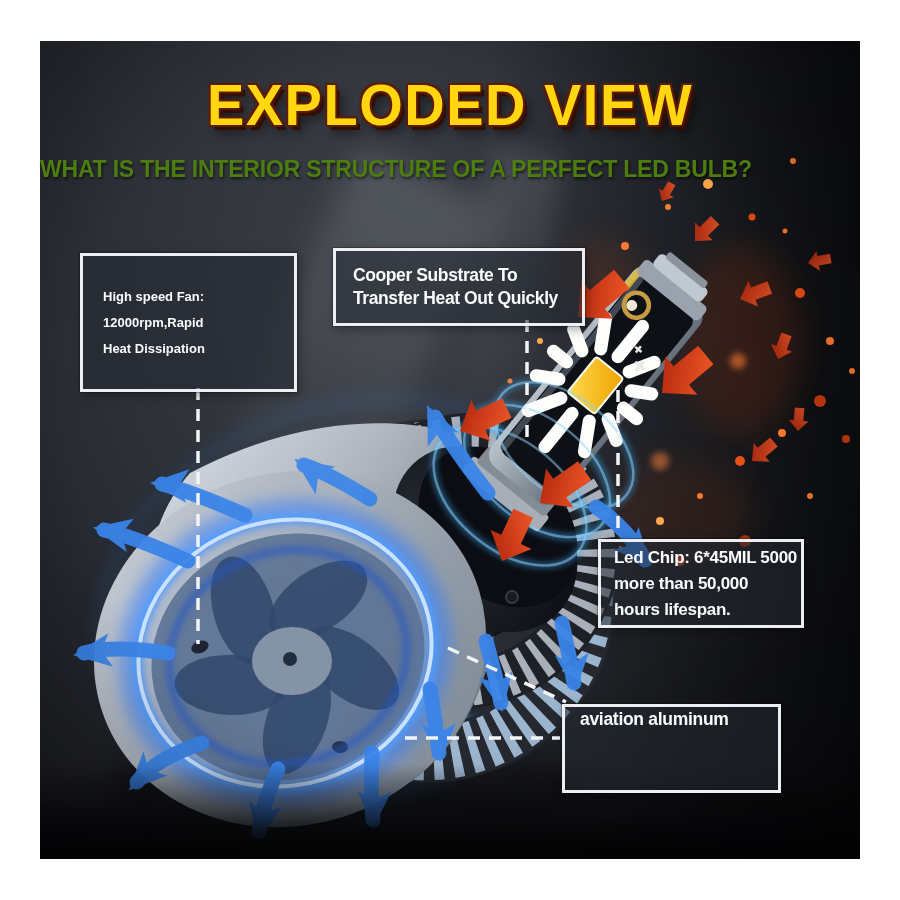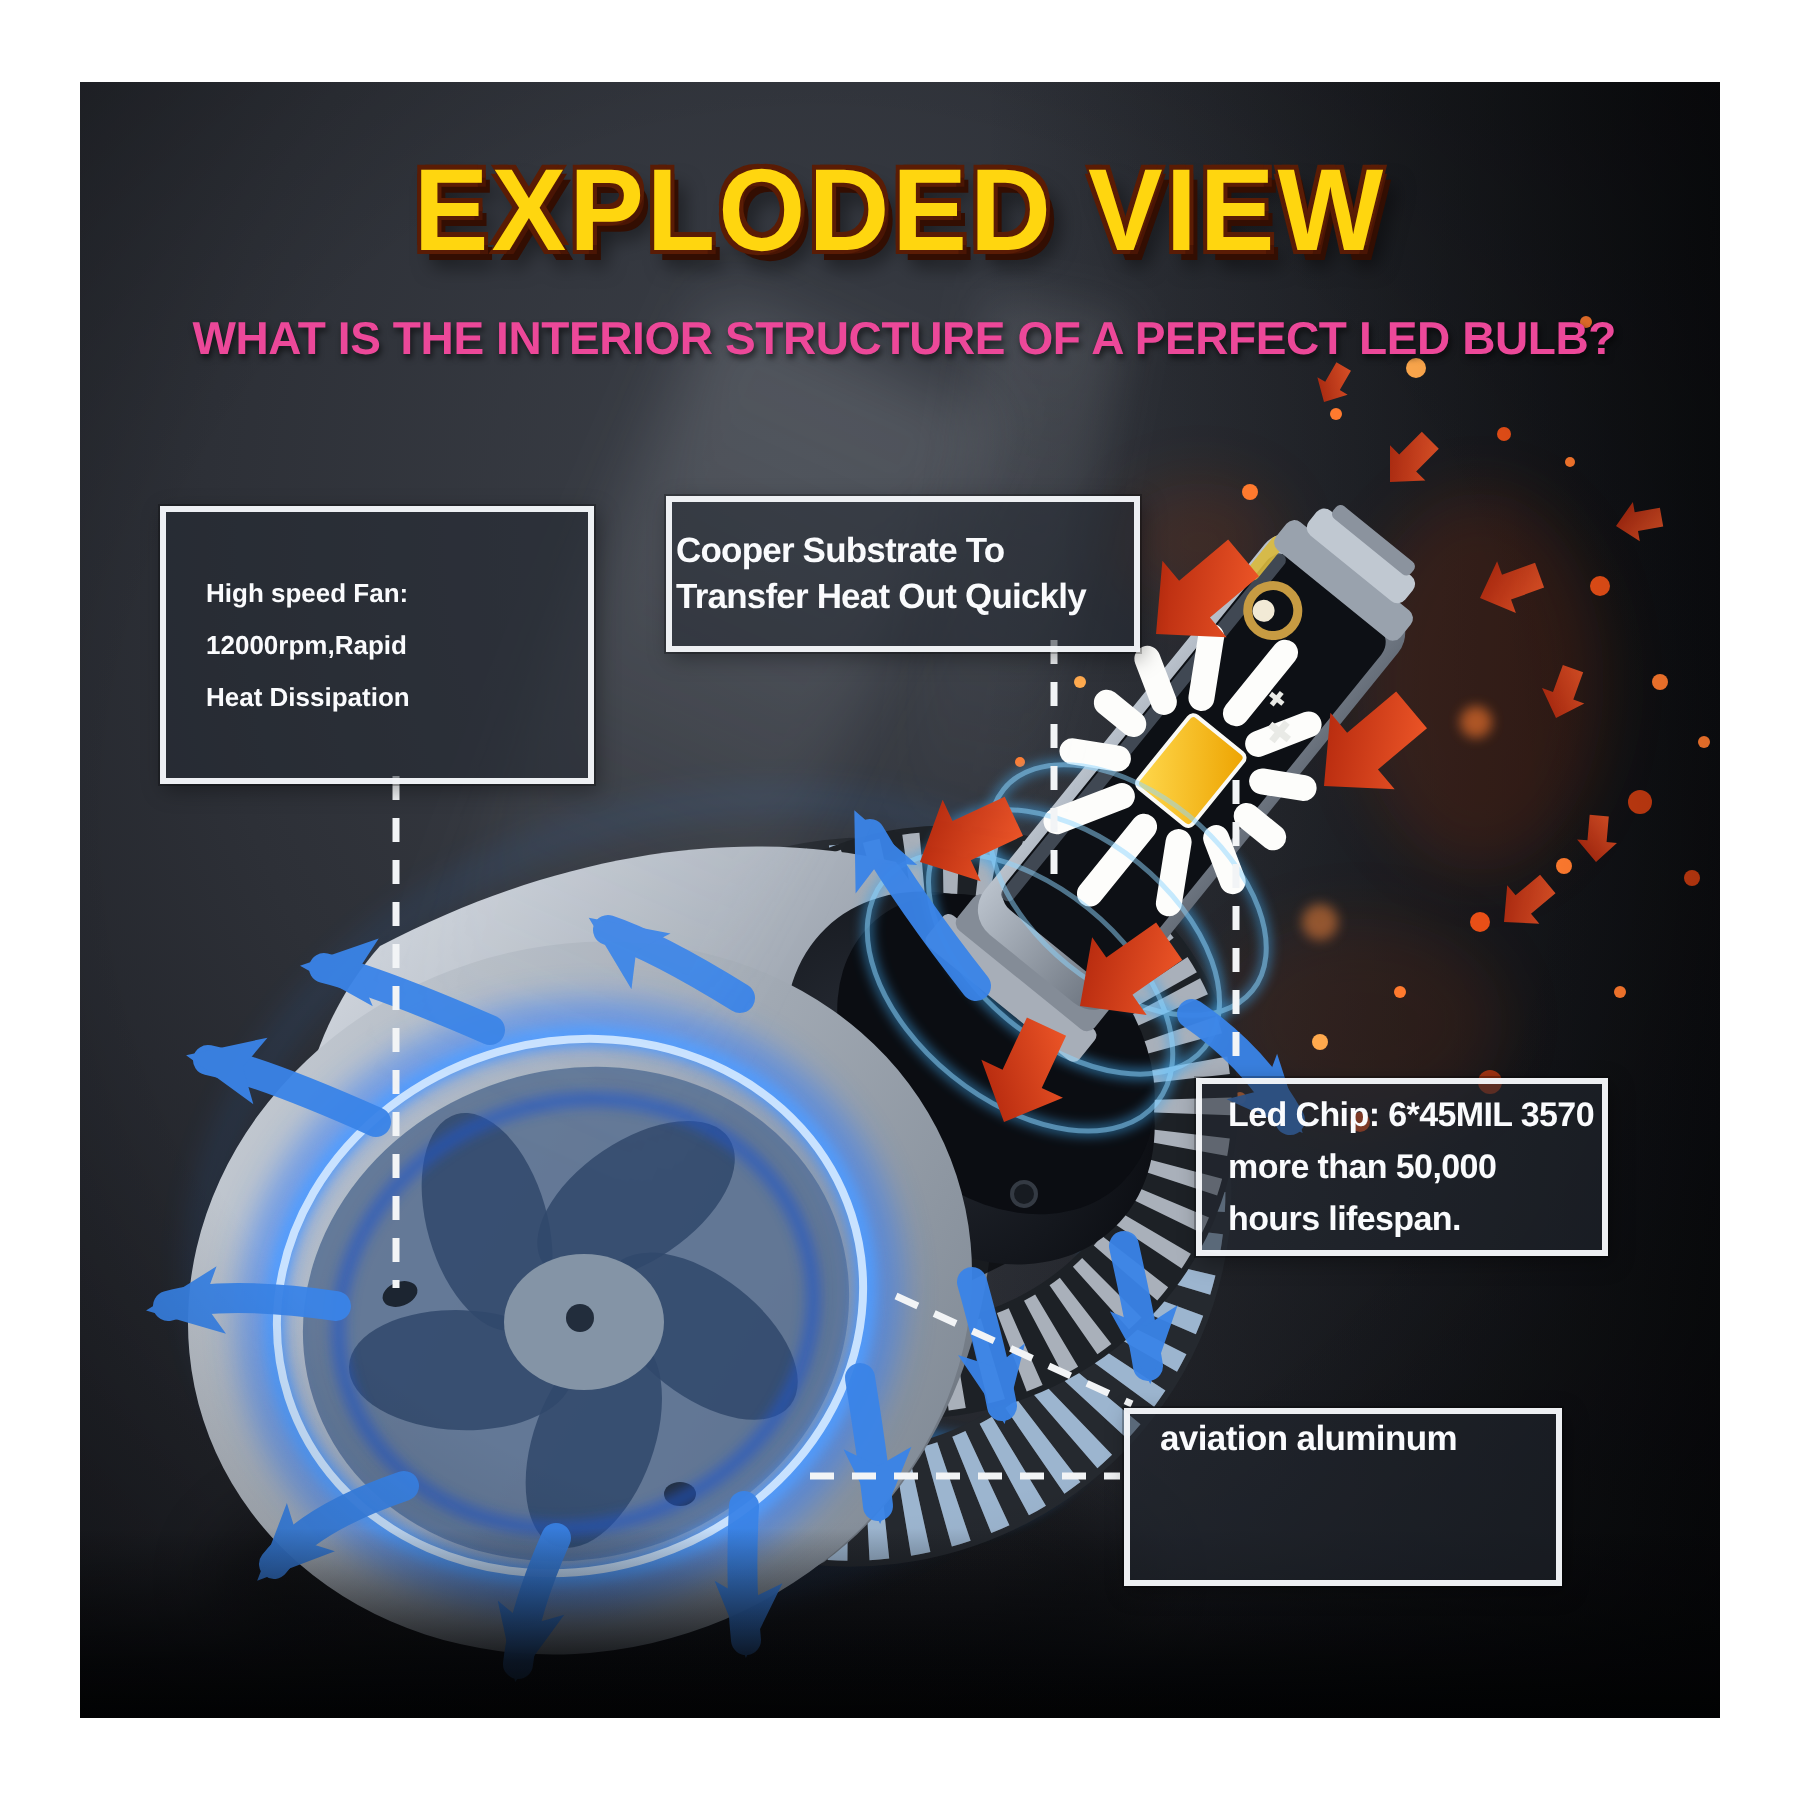--- a/index.html
+++ b/index.html
@@ -20,31 +20,31 @@
          background:linear-gradient(180deg,rgba(5,6,8,0),rgba(4,5,7,.85) 70%,#020304 100%);}
   .vignette{position:absolute;inset:0;
          background:radial-gradient(ellipse at 45% 45%, rgba(0,0,0,0) 55%, rgba(0,0,0,.38) 100%);}
   svg.scene{position:absolute;left:0;top:0;}
 
   .title{position:absolute;left:40px;width:820px;top:72px;text-align:center;
          font-size:56px;font-weight:bold;letter-spacing:1.5px;color:#ffd60f;
          transform:scaleY(1.04);
          text-shadow:-2px -2px 0 #5a1c05, 2px -2px 0 #5a1c05, -2px 2px 0 #5a1c05,
                       2px 2px 0 #4a1504, 4px 5px 0 #330e02, 6px 8px 10px rgba(0,0,0,.55);}
-  .subtitle{position:absolute;left:40px;width:768px;top:156px;text-align:right;
-         font-size:23px;font-weight:bold;letter-spacing:-0.2px;color:#ec4899;
+  .subtitle{position:absolute;left:40px;width:768px;top:156px;text-align:left;
+         font-size:23px;font-weight:bold;letter-spacing:-0.2px;color:#4d7c0f;
          text-shadow:1px 2px 3px rgba(0,0,0,.6);}
 
   .callout{position:absolute;border:3px solid rgba(246,248,251,.96);
          background:rgba(37,42,51,.55);color:#fafbfd;font-weight:bold;
          display:flex;flex-direction:column;justify-content:center;
          box-shadow:0 0 0 1px rgba(0,0,0,.25), 2px 3px 10px rgba(0,0,0,.35);}
   .callout span{display:block;white-space:pre;}
   .co1{left:80px;top:253px;width:191px;height:133px;padding-left:20px;font-size:13px;line-height:26px;}
-  .co2{left:333px;top:248px;width:229px;height:72px;padding-left:2px;font-size:17.5px;line-height:23px;letter-spacing:-0.4px;}
+  .co2{left:333px;top:248px;width:229px;height:72px;padding-left:17px;font-size:17.5px;line-height:23px;letter-spacing:-0.4px;}
   .co3{left:598px;top:539px;width:187px;height:83px;padding-left:13px;font-size:17px;line-height:26px;letter-spacing:-0.3px;}
   .co4{left:562px;top:704px;width:198px;height:83px;padding-left:15px;font-size:17.5px;line-height:25px;letter-spacing:-0.3px;justify-content:space-between;}
 </style>
 </head>
 <body>
 
 <div class="stage">
   <div class="photo">
     <div class="darkright"></div>
 
@@ -319,20 +319,20 @@
   <div class="callout co1">
     <span>High speed Fan:</span>
     <span>12000rpm,Rapid</span>
     <span>Heat Dissipation</span>
   </div>
   <div class="callout co2">
     <span>Cooper Substrate To</span>
     <span>Transfer Heat Out Quickly</span>
   </div>
   <div class="callout co3">
-    <span>Led Chip: 6*45MIL 3570</span>
+    <span>Led Chip: 6*45MIL 5000</span>
     <span>more than 50,000</span>
     <span>hours lifespan.</span>
   </div>
   <div class="callout co4">
     <span>aviation aluminum</span>
   </div>
 </div>
 
 </body></html>

